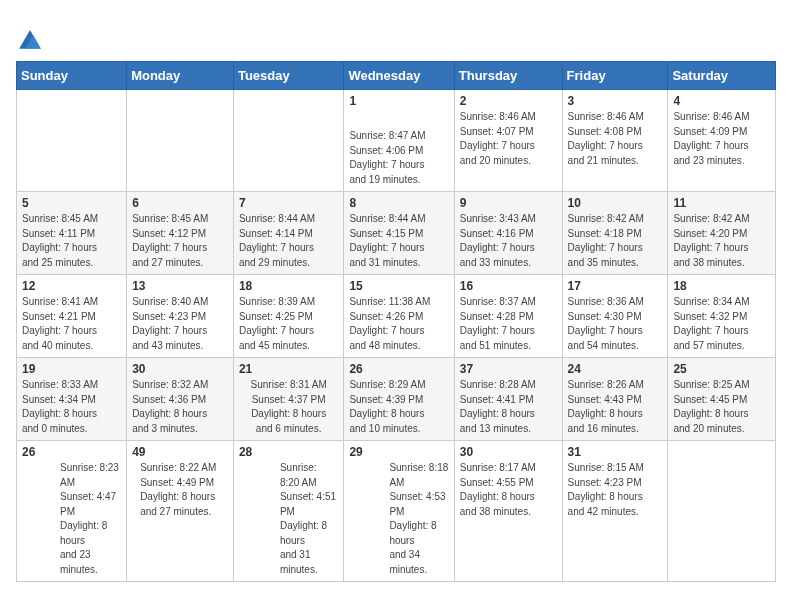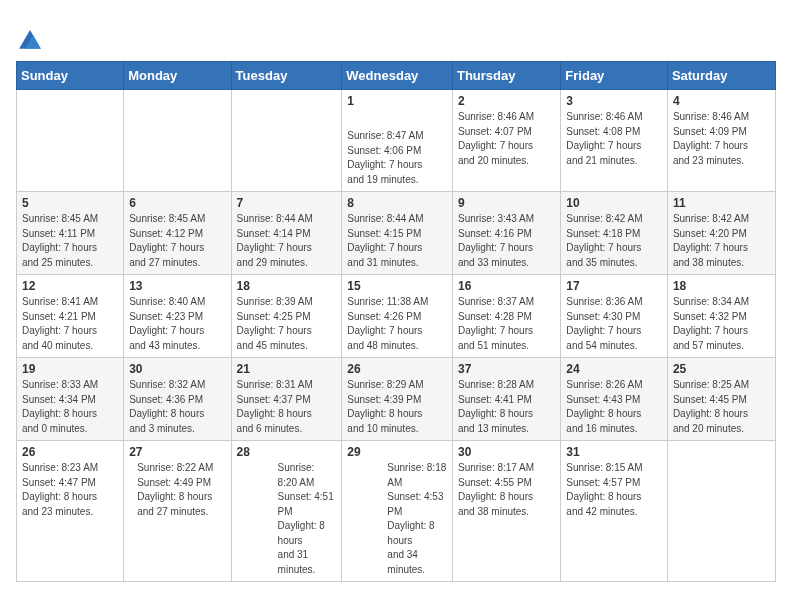--- a/index.html
+++ b/index.html
@@ -274,21 +274,21 @@
           </td>
           <td>
             <span class="day-number">30</span>
             <div class="day-info" style="white-space: pre-line;">Sunrise: 8:32 AM
 Sunset: 4:36 PM
 Daylight: 8 hours
 and 3 minutes.</div>
           </td>
           <td>
             <span class="day-number">21</span>
-            <div class="day-info" style="white-space: pre-line;">Sunrise: 8:31 AM
+            <div class="day-info" style="white-space: pre-line; text-align: center;">Sunrise: 8:31 AM
 Sunset: 4:37 PM
 Daylight: 8 hours
 and 6 minutes.</div>
           </td>
           <td>
             <span class="day-number">26</span>
             <div class="day-info" style="white-space: pre-line;">Sunrise: 8:29 AM
 Sunset: 4:39 PM
 Daylight: 8 hours
 and 10 minutes.</div>
@@ -311,27 +311,27 @@
             <span class="day-number">25</span>
             <div class="day-info" style="white-space: pre-line;">Sunrise: 8:25 AM
 Sunset: 4:45 PM
 Daylight: 8 hours
 and 20 minutes.</div>
           </td>
         </tr>
         <tr>
           <td>
             <span class="day-number">26</span>
-            <div class="day-info" style="white-space: pre-line;">Sunrise: 8:23 AM
+            <div class="day-info" style="white-space: pre-line; margin-left: 38px;">Sunrise: 8:23 AM
 Sunset: 4:47 PM
 Daylight: 8 hours
 and 23 minutes.</div>
           </td>
           <td>
-            <span class="day-number">27</span>
+            <span class="day-number">49</span>
             <div class="day-info" style="white-space: pre-line; margin-left: 8px;">Sunrise: 8:22 AM
 Sunset: 4:49 PM
 Daylight: 8 hours
 and 27 minutes.</div>
           </td>
           <td>
             <span class="day-number">28</span>
             <div class="day-info" style="white-space: pre-line; margin-left: 41px;">Sunrise: 8:20 AM
 Sunset: 4:51 PM
 Daylight: 8 hours
@@ -347,21 +347,21 @@
           <td>
             <span class="day-number">30</span>
             <div class="day-info" style="white-space: pre-line;">Sunrise: 8:17 AM
 Sunset: 4:55 PM
 Daylight: 8 hours
 and 38 minutes.</div>
           </td>
           <td>
             <span class="day-number">31</span>
             <div class="day-info" style="white-space: pre-line;">Sunrise: 8:15 AM
-Sunset: 4:57 PM
+Sunset: 4:23 PM
 Daylight: 8 hours
 and 42 minutes.</div>
           </td>
           <td class="empty-cell"></td>
         </tr>
       </tbody>
   </table>
 </div>
 
 </body></html>

